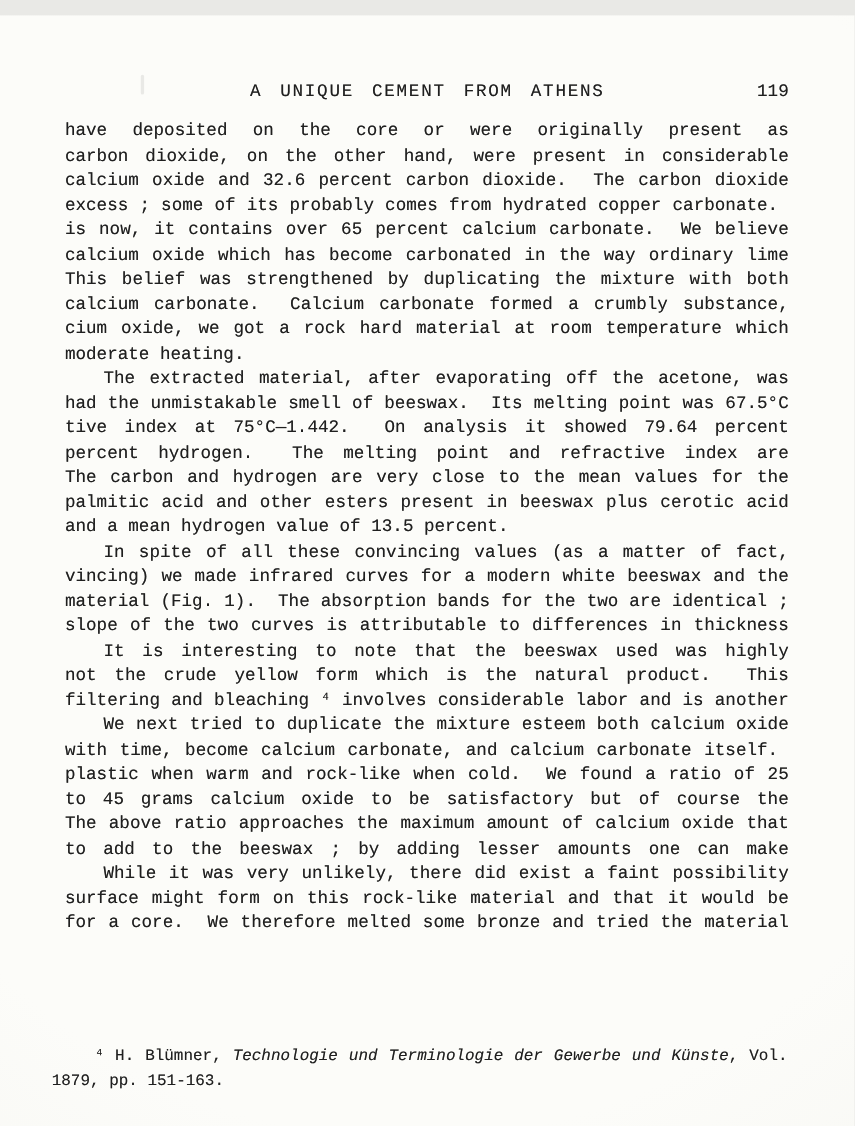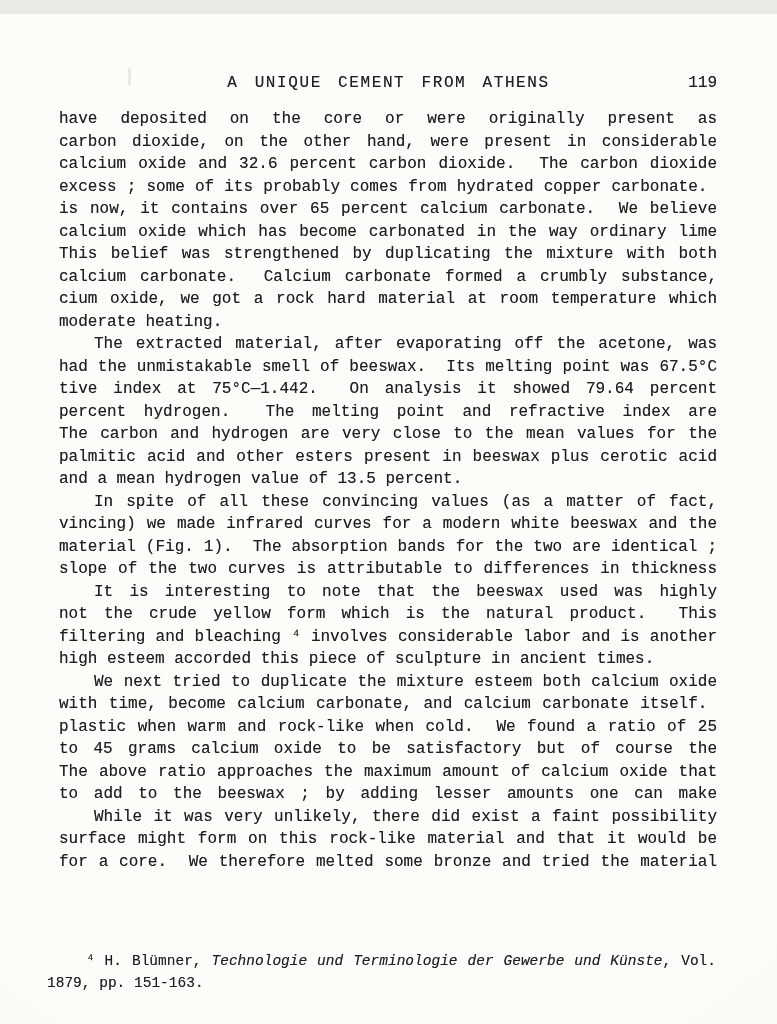--- a/index.html
+++ b/index.html
@@ -120,21 +120,20 @@
       <div>
         <div class="line indent">In spite of all these convincing values (as a matter of fact, the odor alone is con-</div>
         <div class="line">vincing) we made infrared curves for a modern white beeswax and the extracted</div>
         <div class="line">material (Fig. 1).&nbsp; The absorption bands for the two are identical ; the difference in</div>
         <div class="line last">slope of the two curves is attributable to differences in thickness of the sample films.</div>
       </div>
       <div>
         <div class="line indent">It is interesting to note that the beeswax used was highly purified and snow white,</div>
         <div class="line">not the crude yellow form which is the natural product.&nbsp; This purification by washing,</div>
         <div class="line">filtering and bleaching ⁴ involves considerable labor and is another indication of the</div>
-        <div class="line last">high esteem accorded this piece of sculpture in ancient times.</div>
       </div>
       <div>
         <div class="line indent">We next tried to duplicate the mixture esteem both calcium oxide which would,</div>
         <div class="line">with time, become calcium carbonate, and calcium carbonate itself.&nbsp; The calcium car-</div>
         <div class="line">plastic when warm and rock-like when cold.&nbsp; We found a ratio of 25 grams beeswax</div>
         <div class="line">to 45 grams calcium oxide to be satisfactory but of course the amounts could be varied.</div>
         <div class="line">The above ratio approaches the maximum amount of calcium oxide that it is possible</div>
         <div class="line">to add to the beeswax ; by adding lesser amounts one can make mixtures of varying</div>
       </div>
       <div>

